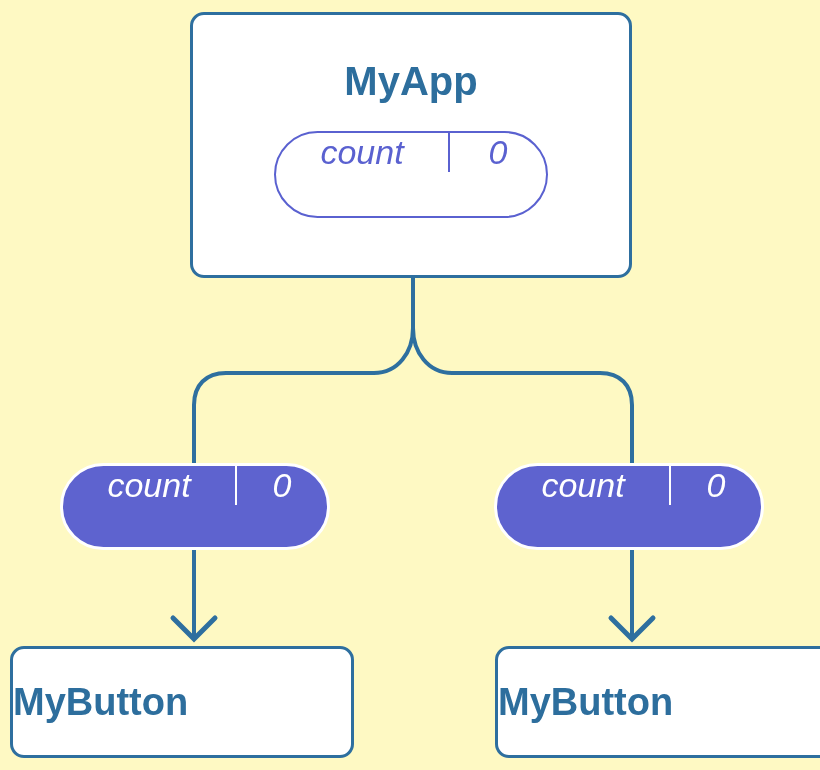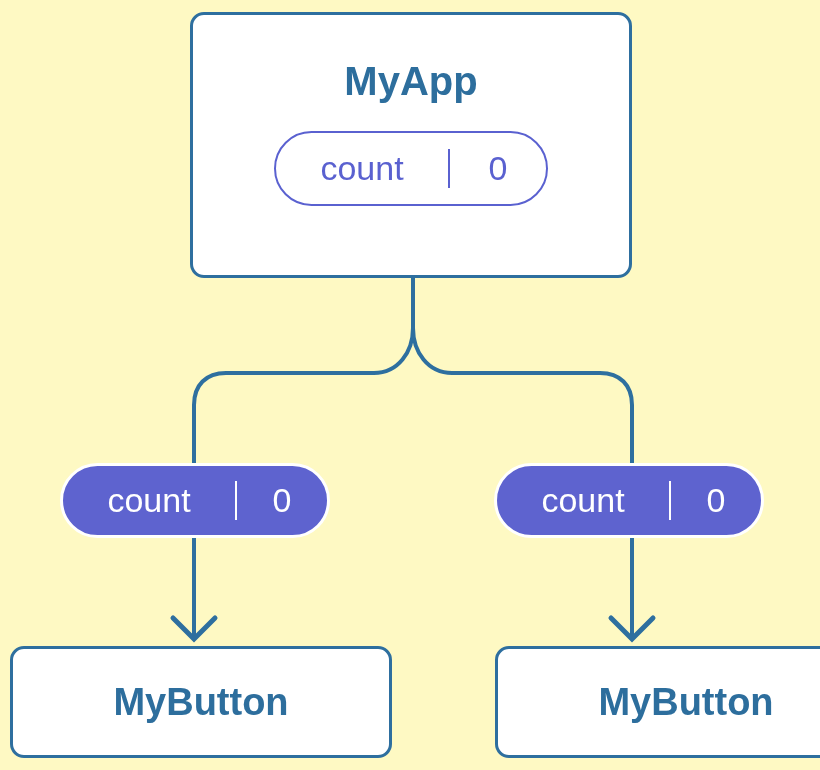--- a/index.html
+++ b/index.html
@@ -26,25 +26,26 @@
     display:flex;flex-direction:column;align-items:center;
   }
   .node-title{
     margin-top:42px;
     font-size:40px;line-height:48px;
     font-weight:600;
     color:#2d6e9d;
   }
   .pill{
     box-sizing:border-box;
-    display:flex;align-items:center;
-    height:75px;
+    display:flex;align-items:flex-start;
+    height:87px;
     border-radius:52px;
     font-size:34px;
     z-index:1;
+    font-style:italic;
   }
   .pill-outline{
     margin-top:26px;
     width:274px;
     border:2.5px solid #5a61d0;
     background:#ffffff;
     color:#5a61d0;
   }
   .pill-filled{
     position:absolute;
@@ -58,22 +59,22 @@
     display:flex;align-items:center;justify-content:center;
     border-right:2px solid currentColor;
   }
   .pill-value{
     flex:1;
     display:flex;align-items:center;justify-content:center;
   }
   .pill-left{left:60px;top:463px;}
   .pill-right{left:494px;top:463px;}
   .child-card{
-    width:382px;height:112px;top:646px;
-    display:flex;align-items:center;justify-content:center;
+    width:344px;height:112px;top:646px;
+    display:flex;align-items:center;
   }
   .child-left{left:10px;}
   .child-right{left:495px;}
   .child-label{
     font-size:38px;font-weight:600;color:#2d6e9d;
   }
 </style>
 </head>
 <body>
 

